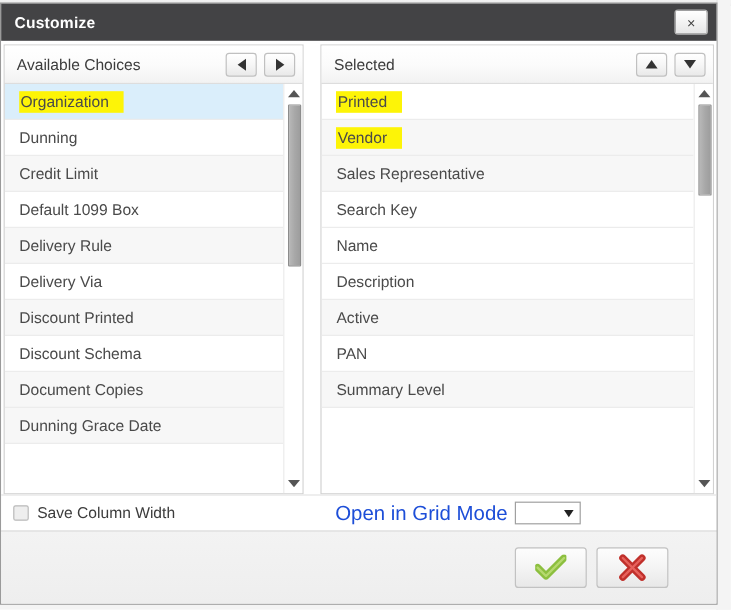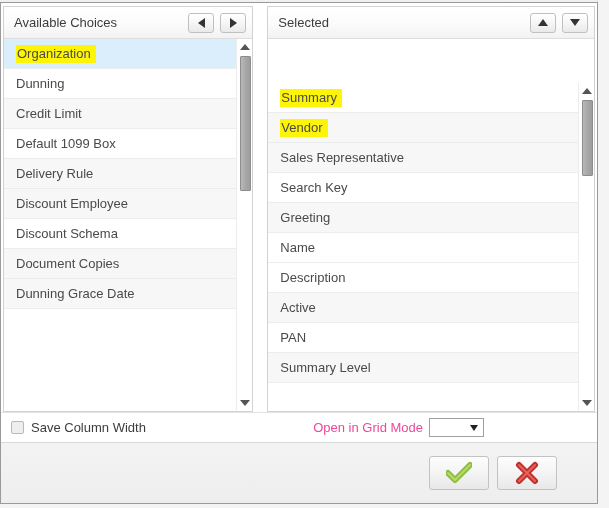--- a/index.html
+++ b/index.html
@@ -64,21 +64,21 @@
     background: #ffffff;
     min-height: 0;
   }
   .panel {
     display: flex; flex-direction: column;
     border: 1px solid #d2d2d2;
     background: #ffffff;
     min-height: 0;
   }
   .panel.left  { width: 272px; margin-right: 14px; }
-  .panel.right { width: 356px; gap: 44px; }
+  .panel.right { width: 356px; }
 
   .panel-header {
     height: 32px; flex: 0 0 32px;
     display: flex; align-items: center;
     padding: 0 6px 0 10px;
     background: linear-gradient(to bottom,#ffffff 0%,#fbfbfb 55%,#f2f2f2 100%);
     border-bottom: 1px solid #dddddd;
   }
   .panel-title {
     font-size: 13px; color: #3c3c3c; flex: 1 1 auto;
@@ -111,21 +111,21 @@
     font-size: 13px; color: #4a4a4a;
     border-bottom: 1px solid #ececec;
     white-space: nowrap; overflow: hidden;
     cursor: pointer;
     background: #ffffff;
   }
   .row.alt { background: #f7f7f7; }
   .row.selected { background: #daeefb; }
   .row .hl {
     background: #fdf407;
-    padding: 1px 5px 2px 1px;
+    padding: 1px 12px 2px 1px;
     box-decoration-break: clone;
   }
 
   
   .sbar {
     flex: 0 0 16px; width: 16px;
     background: #ffffff;
     border-left: 1px solid #ececec;
     position: relative;
   }
@@ -157,21 +157,21 @@
   .checkbox-wrap { display:flex; align-items:center; gap:7px; cursor:pointer; }
   .checkbox {
     width: 13px; height: 13px;
     background: #eeeeee; border: 1px solid #b9b9b9; border-radius: 2px;
   }
   .checkbox-label { font-size: 13px; color: #3c3c3c; }
   .grid-mode-wrap {
     margin-left: auto; display: flex; align-items: center; gap: 6px;
     padding-right: 107px;
   }
-  .grid-mode-label { font-size: 13px; color: #ec4899; }
+  .grid-mode-label { font-size: 17px; color: #1d4ed8; }
   .grid-select {
     width: 55px; height: 19px;
     background: #ffffff;
     border: 1px solid #a0a0a0;
     display: flex; align-items: center; justify-content: flex-end;
     padding-right: 5px;
     font-size: 11px; color: #333;
     cursor: pointer;
   }
   .grid-select .caret {
@@ -196,20 +196,26 @@
 </style>
 </head>
 <body>
 
 <div id="bg-toolbar"></div>
 <div id="bg-right"></div>
 <div id="bg-bottom"></div>
 
 <div id="dialog">
 
+  <div class="titlebar">
+    <span class="title-text">Customize</span>
+    <div class="close-btn">
+      <span>×</span>
+    </div>
+  </div>
 
   <div class="dialog-body">
 
     <div class="panel left">
       <div class="panel-header">
         <span class="panel-title">Available Choices</span>
         <div class="hdr-buttons">
           <div class="arrow-btn">
               <span class="tri left"></span>
             </div>
@@ -218,21 +224,22 @@
             </div>
         </div>
       </div>
       <div class="list-wrap">
         <div class="list" id="available-list">
             <div class="row selected"><span class="hl">Organization</span></div>
             <div class="row"><span>Dunning</span></div>
             <div class="row alt"><span>Credit Limit</span></div>
             <div class="row"><span>Default 1099 Box</span></div>
             <div class="row alt"><span>Delivery Rule</span></div>
-            <div class="row alt"><span>Discount Employee</span></div>
+            <div class="row"><span>Delivery Via</span></div>
+            <div class="row alt"><span>Discount Printed</span></div>
             <div class="row"><span>Discount Schema</span></div>
             <div class="row alt"><span>Document Copies</span></div>
             <div class="row alt"><span>Dunning Grace Date</span></div>
           </div>
         <div class="sbar">
           <div class="sb-arrow top">
               <span class="tri up"></span>
             </div>
           <div class="sb-thumb" style="top:17px;height:135px;"></div>
           <div class="sb-arrow bot">
@@ -249,25 +256,24 @@
           <div class="arrow-btn">
               <span class="tri up"></span>
             </div>
           <div class="arrow-btn">
               <span class="tri down"></span>
             </div>
         </div>
       </div>
       <div class="list-wrap">
         <div class="list" id="selected-list">
-            <div class="row"><span class="hl">Summary</span></div>
+            <div class="row"><span class="hl">Printed</span></div>
             <div class="row alt"><span class="hl">Vendor</span></div>
             <div class="row alt"><span>Sales Representative</span></div>
             <div class="row"><span>Search Key</span></div>
-            <div class="row alt"><span>Greeting</span></div>
             <div class="row"><span>Name</span></div>
             <div class="row"><span>Description</span></div>
             <div class="row alt"><span>Active</span></div>
             <div class="row"><span>PAN</span></div>
             <div class="row alt"><span>Summary Level</span></div>
           </div>
         <div class="sbar">
           <div class="sb-arrow top">
               <span class="tri up"></span>
             </div>

